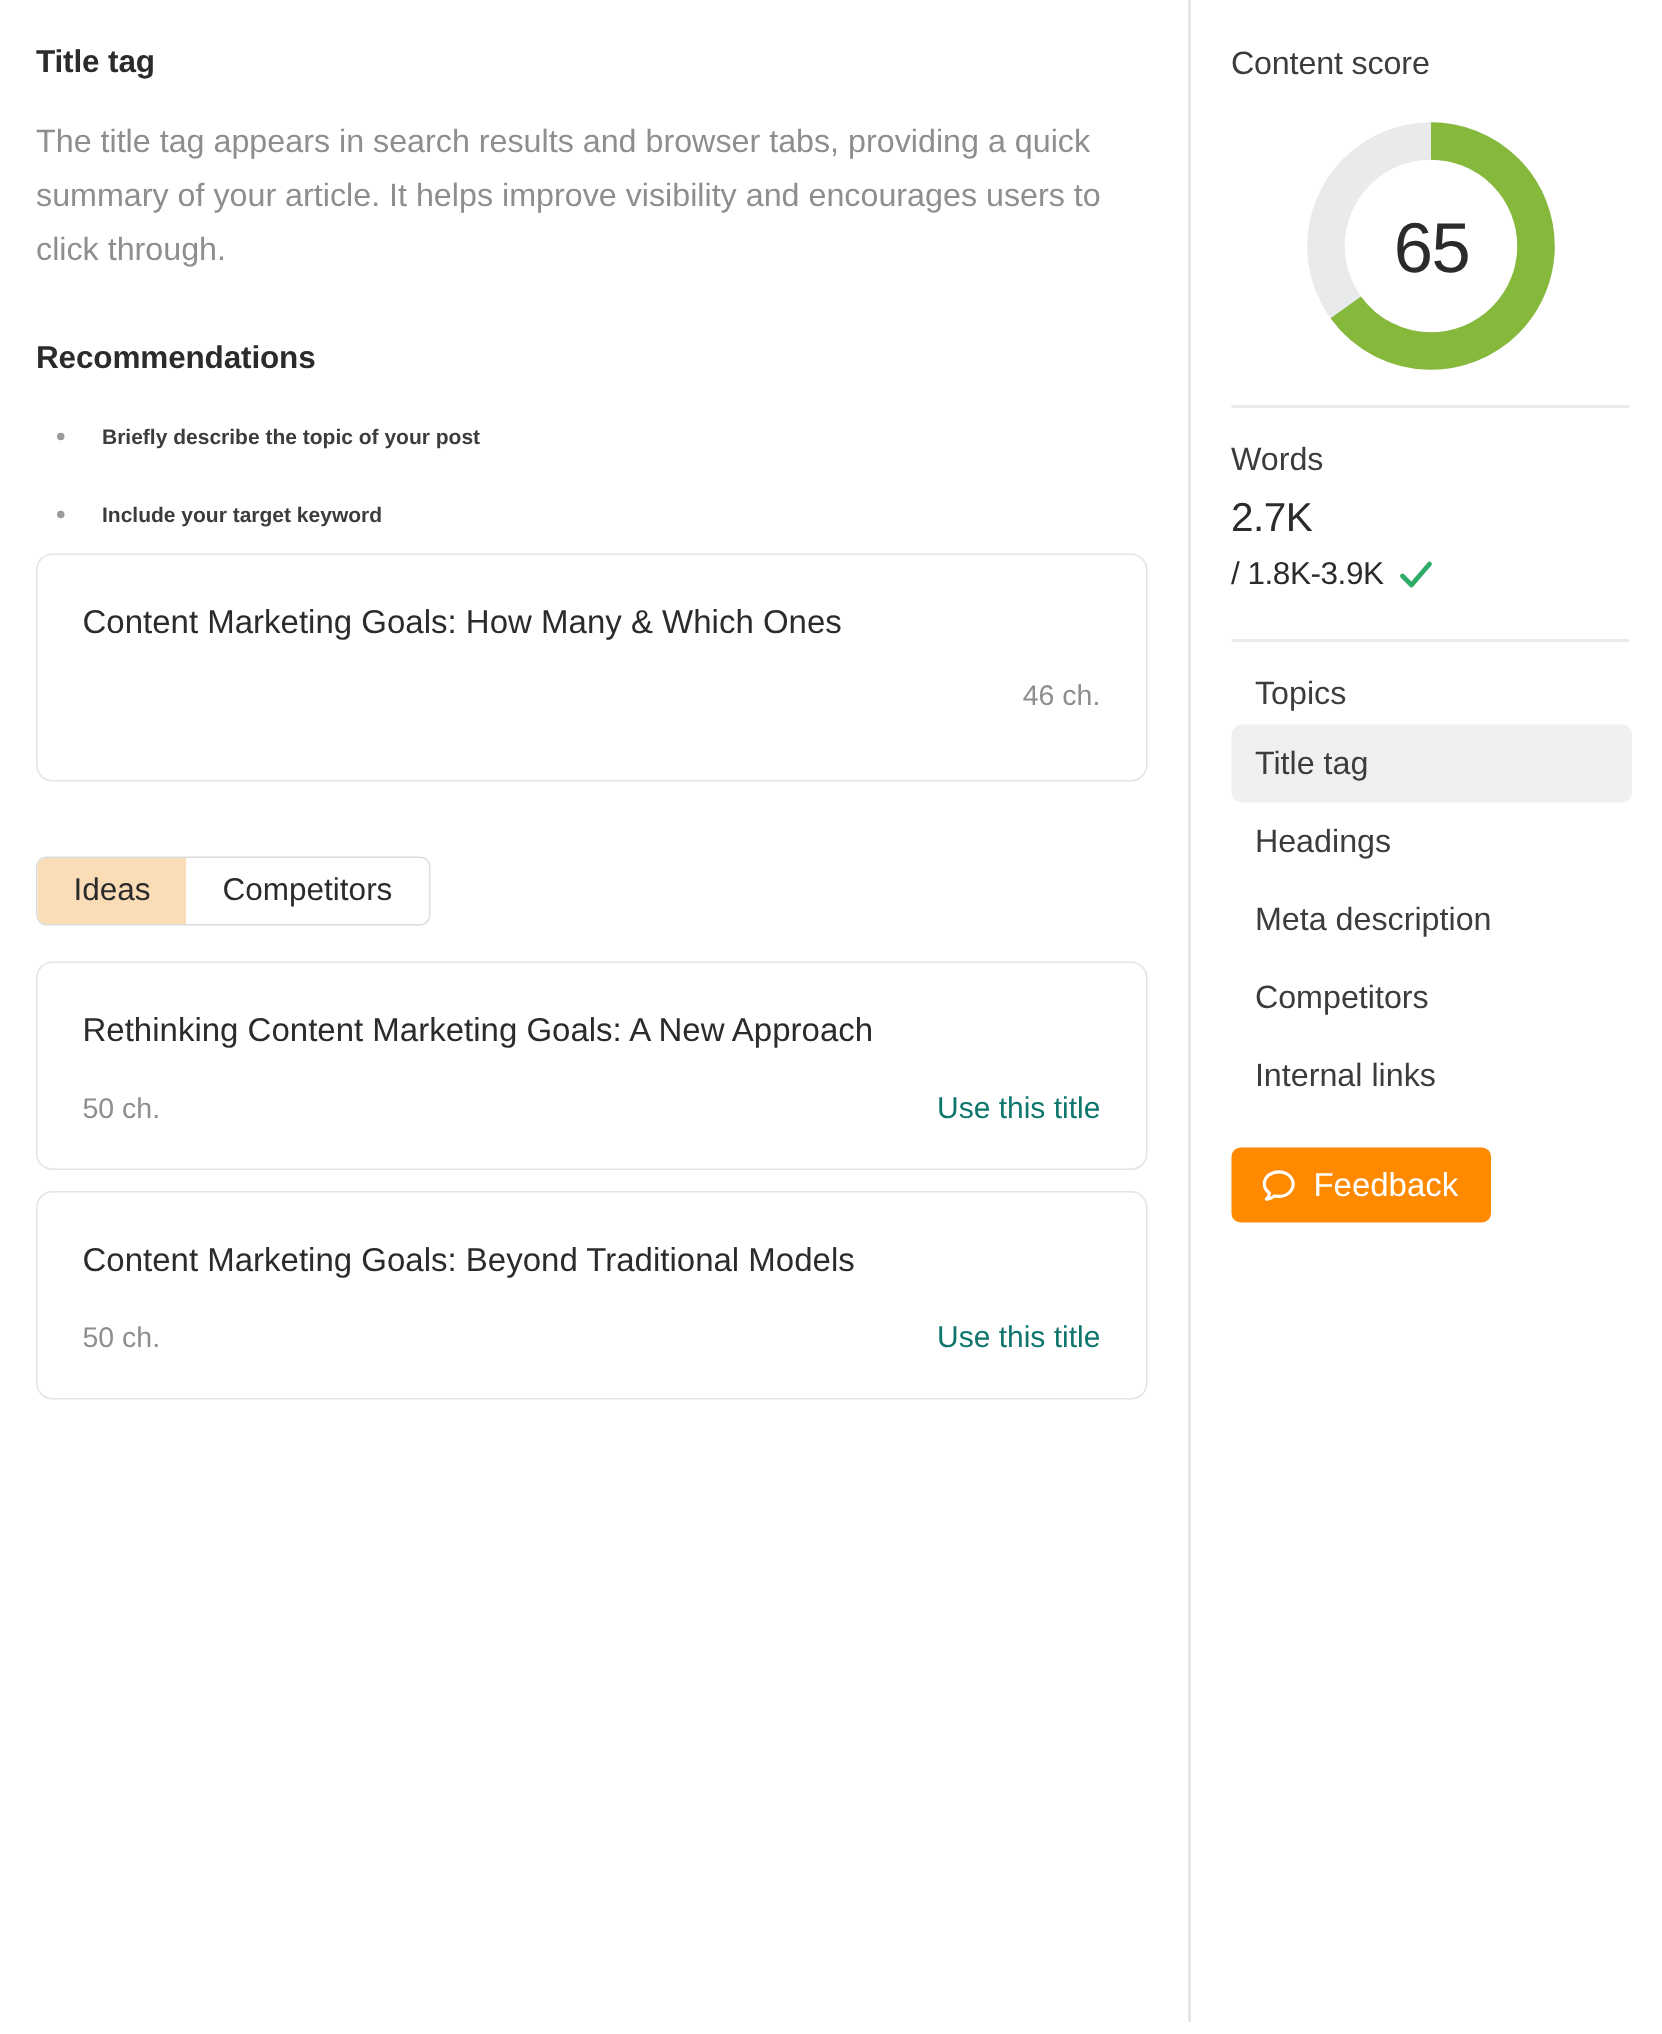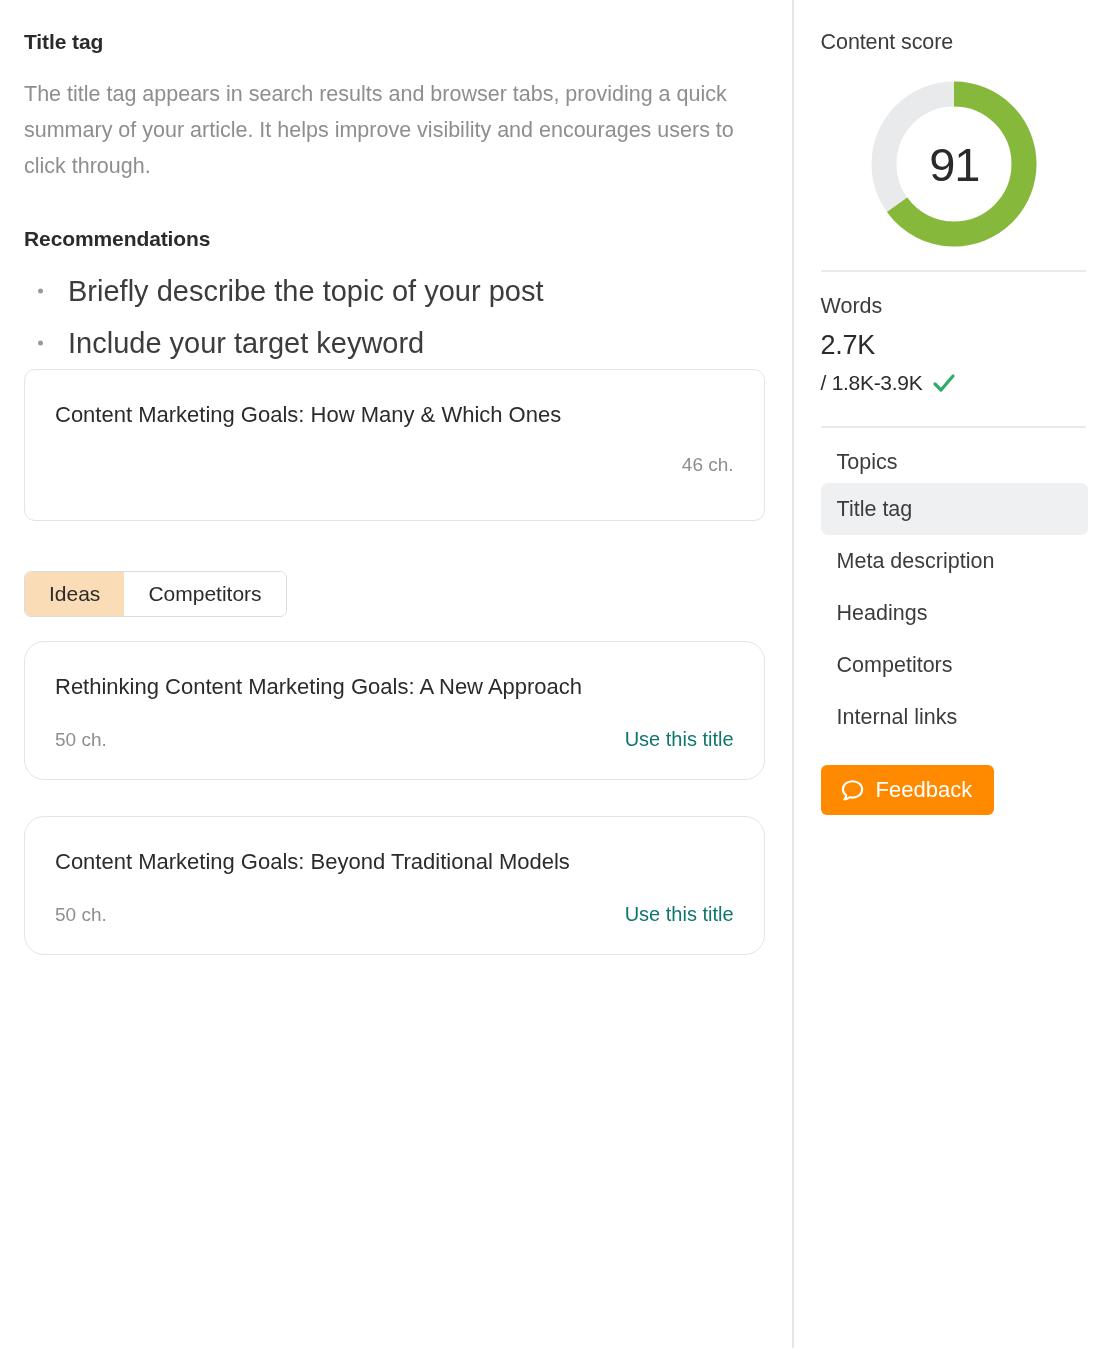--- a/index.html
+++ b/index.html
@@ -59,25 +59,25 @@
     color: #2b2b2b;
     letter-spacing: -0.1px;
   }
 
   .recommendations-head { margin-top: 43px; margin-bottom: 14px; }
 
   ul.rec-list { list-style: none; padding-left: 0; }
 
   ul.rec-list li {
     position: relative;
-    font-size: 29px;
+    font-size: 14px;
     line-height: 52px;
     color: #3c3c3c;
     padding-left: 44px;
-    font-weight: 400;
+    font-weight: 700;
   }
 
   ul.rec-list li .bullet {
     position: absolute;
     left: 14px;
     top: 50%;
     transform: translateY(-50%);
     width: 5px;
     height: 5px;
     border-radius: 50%;
@@ -141,21 +141,21 @@
     padding: 0 24px;
     font-size: 21px;
     color: #2b2b2b;
     background: #ffffff;
     cursor: pointer;
     font-weight: 400;
   }
 
   .tab.active { background: #fadcb6; }
 
-  .idea-card { margin-bottom: 36px; border-radius: 20px; }
+  .idea-card { margin-bottom: 14px; }
 
   
   .right-panel {
     width: 321px;
     height: 100%;
     padding: 30px 20px 0 32px;
   }
 
   .rp-heading {
     font-size: 21.5px;
@@ -322,21 +322,21 @@
   <div class="right-panel">
 
     <div class="rp-heading">Content score</div>
 
     <div class="gauge-wrap">
       <div class="gauge">
         <svg width="168" height="168" viewBox="0 0 168 168">
           <circle cx="84" cy="84" r="70" fill="none" stroke="#e9eaeb" stroke-width="25"></circle>
           <circle id="score-arc" cx="84" cy="84" r="70" fill="none" stroke="#86b93b" stroke-width="25" stroke-dasharray="439.82" stroke-dashoffset="153.94"></circle>
         </svg>
-        <div class="gauge-value">91</div>
+        <div class="gauge-value">65</div>
       </div>
     </div>
 
     <div class="hr"></div>
 
     <div class="words-block">
       <div class="words-label">Words</div>
       <div class="words-count">2.7K</div>
       <div class="words-range-row">
         <span class="words-range">/ 1.8K-3.9K</span>
@@ -345,22 +345,22 @@
         </svg>
       </div>
     </div>
 
     <div class="hr"></div>
 
     <div class="topics-block">
       <div class="topics-label">Topics</div>
 
       <div class="topic-item selected">Title tag</div>
+      <div class="topic-item">Headings</div>
       <div class="topic-item">Meta description</div>
-      <div class="topic-item">Headings</div>
       <div class="topic-item">Competitors</div>
       <div class="topic-item">Internal links</div>
 
       <button class="feedback-btn">
         <svg width="25" height="25" viewBox="0 0 25 25">
           <path d="M12.5 3.2 C7.1 3.2 2.9 6.8 2.9 11.2 C2.9 13.7 4.2 15.9 6.3 17.4 C6.2 18.8 5.5 20.3 4.3 21.4 C6.3 21.3 8.3 20.5 9.6 19.3 C10.5 19.5 11.5 19.6 12.5 19.6 C17.9 19.6 22.1 16.0 22.1 11.4 C22.1 6.8 17.9 3.2 12.5 3.2 Z" fill="none" stroke="#ffffff" stroke-width="2.1" stroke-linejoin="round"></path>
         </svg>
         <span class="fb-label">Feedback</span>
       </button>
     </div>

